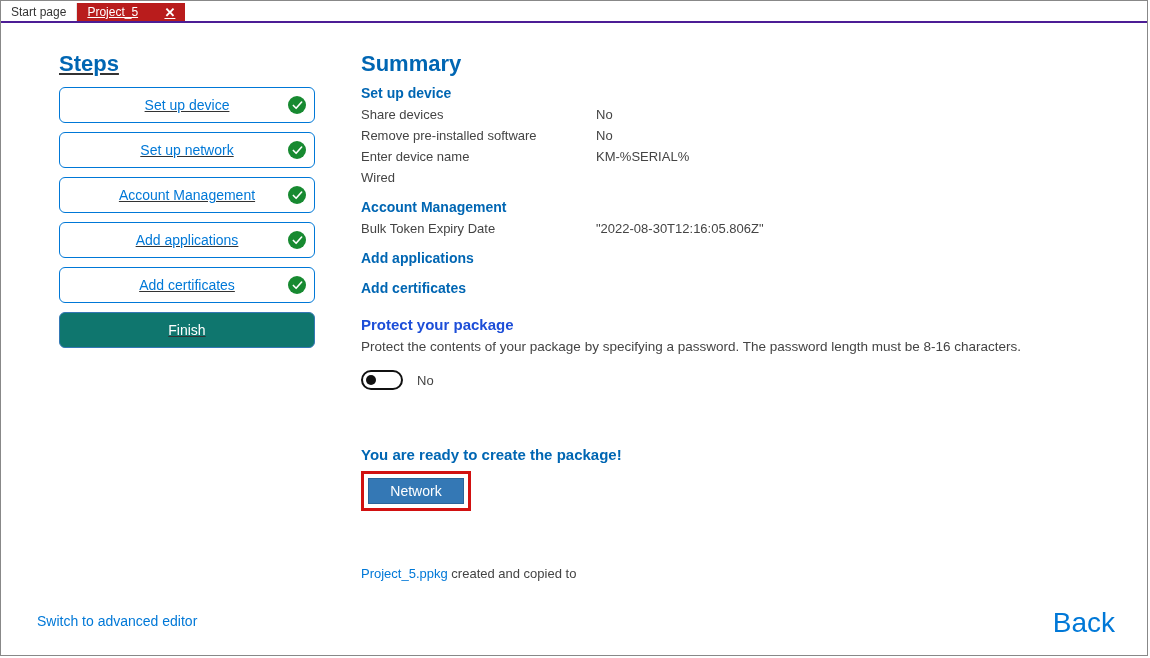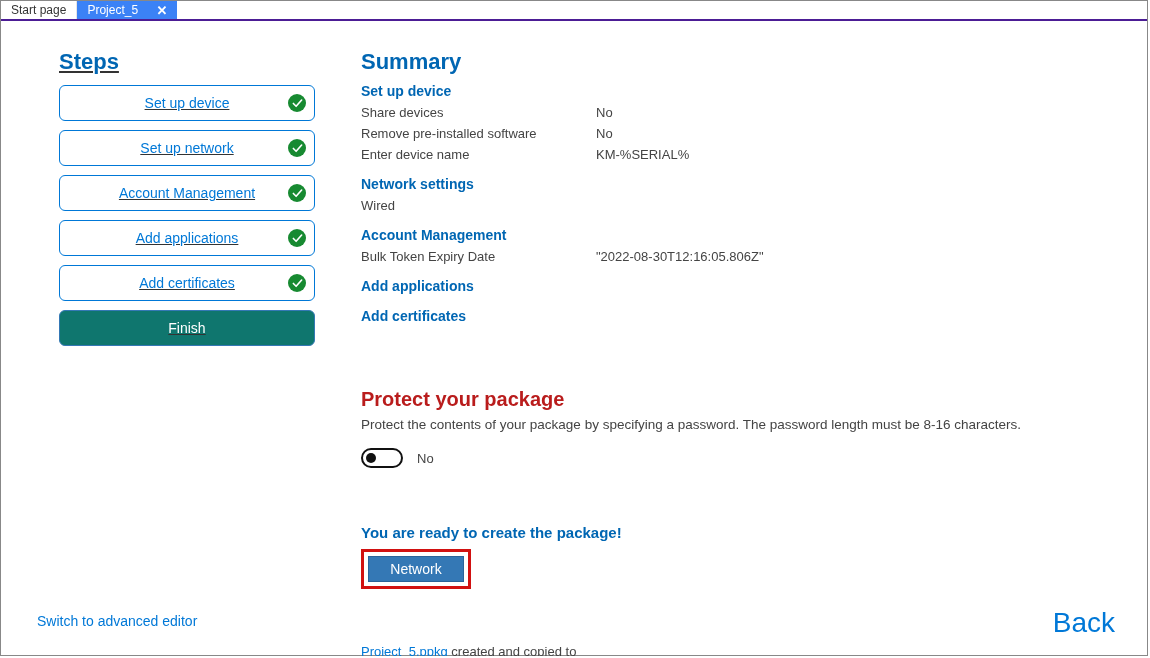--- a/index.html
+++ b/index.html
@@ -31,26 +31,27 @@
     display: flex;
     align-items: center;
     padding: 0 10px;
     border-right: 1px solid #e5e5e5;
     box-sizing: border-box;
     color: #333;
     cursor: pointer;
     user-select: none;
   }
   .tab.active {
-    background: #3b82f6;
+    background: #b91c1c;
     color: #fff;
     border: none;
-    width: 100px;
+    width: 108px;
     box-sizing: border-box;
     justify-content: space-between;
+    text-decoration: underline;
   }
   .tab.active .lbl { flex: 1; }
   .tab .x { font-size: 13px; font-weight: bold; margin-left: 10px; }
   .content {
     flex: 1;
     display: flex;
     position: relative;
     padding-top: 28px;
     box-sizing: border-box;
   }
@@ -123,24 +124,24 @@
     margin-top: 14px;
   }
   .kv-row {
     display: flex;
     font-size: 13px;
     margin-top: 6px;
   }
   .kv-row .k { width: 235px; color: #444; }
   .kv-row .v { color: #444; }
   .protect-head {
-    color: #b91c1c;
-    font-weight: 600;
-    font-size: 20px;
-    margin-top: 64px;
+    color: #1d4ed8;
+    font-weight: 600;
+    font-size: 15px;
+    margin-top: 20px;
   }
   .protect-desc {
     font-size: 13.5px;
     color: #444;
     margin-top: 6px;
   }
   .toggle-row {
     display: flex;
     align-items: center;
     margin-top: 16px;
@@ -285,21 +286,20 @@
       </div>
       <div class="kv-row">
         <span class="k">Remove pre-installed software</span>
         <span class="v">No</span>
       </div>
       <div class="kv-row">
         <span class="k">Enter device name</span>
         <span class="v">KM-%SERIAL%</span>
       </div>
 
-      <div class="section-head">Network settings</div>
       <div class="kv-row">
         <span class="v">Wired</span>
       </div>
 
       <div class="section-head">Account Management</div>
       <div class="kv-row">
         <span class="k">Bulk Token Expiry Date</span>
         <span class="v">"2022-08-30T12:16:05.806Z"</span>
       </div>
 

